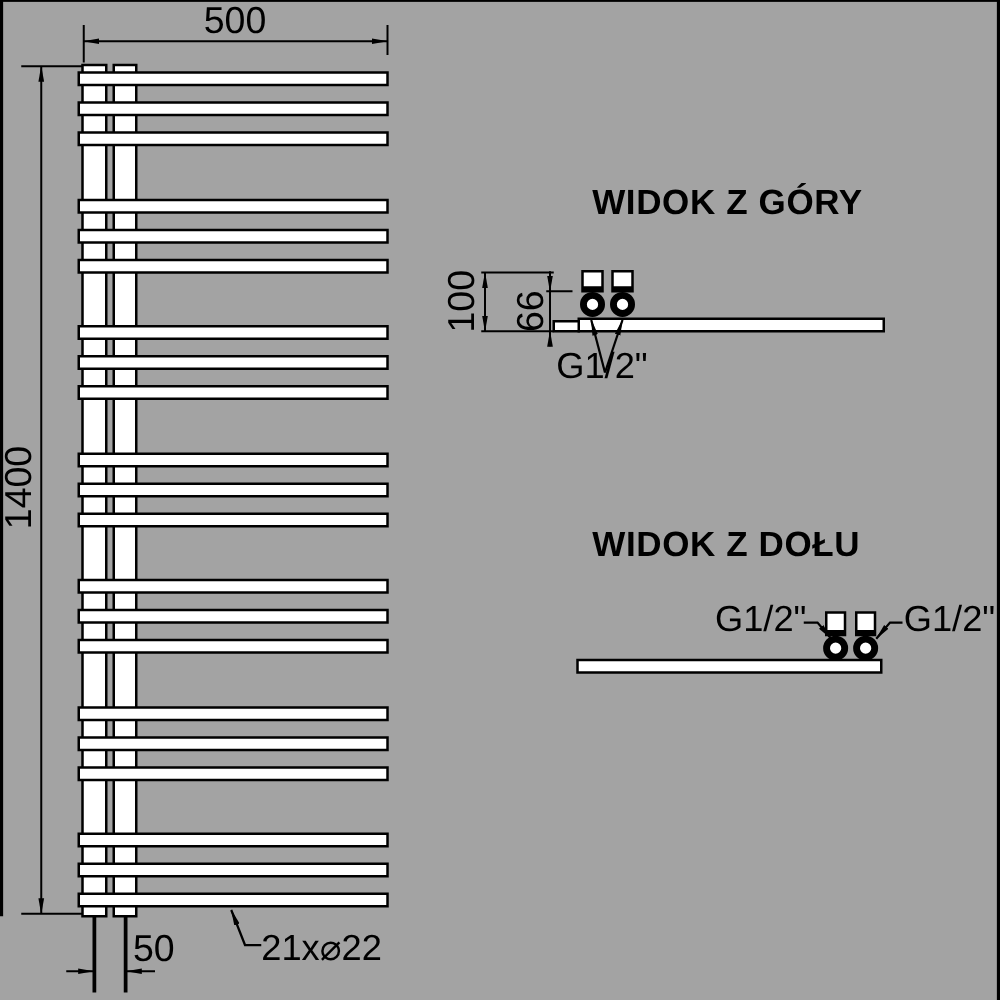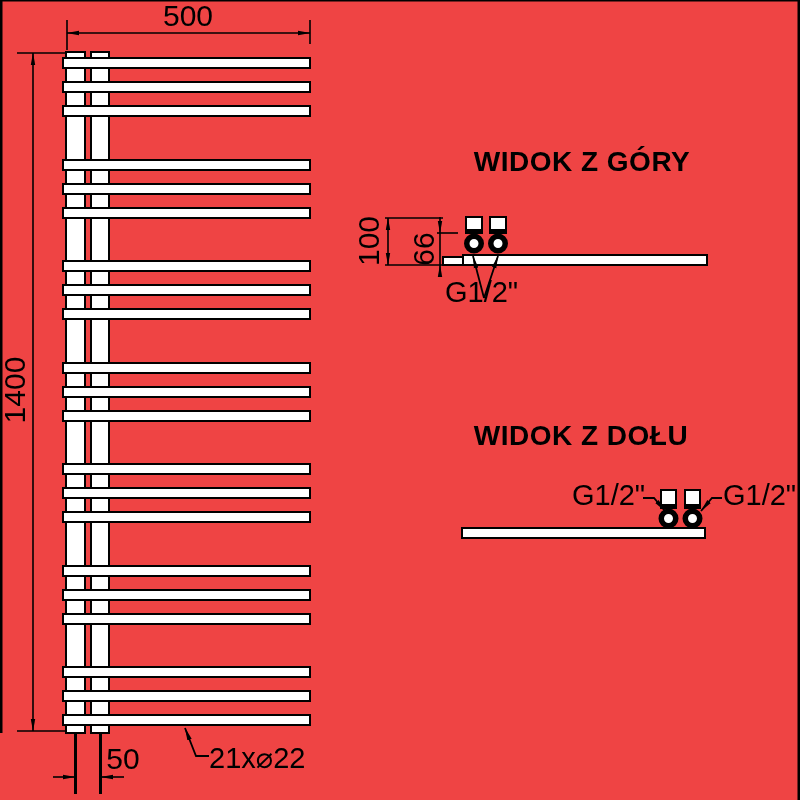--- a/index.html
+++ b/index.html
@@ -1,16 +1,16 @@
 <!DOCTYPE html>
 <html><head>
 <meta charset="utf-8">
 <style>
   html,body{margin:0;padding:0;background:#ffffff;}
-  .page{width:800px;height:800px;position:relative;background:#ef4444;overflow:hidden;}
+  .page{width:800px;height:800px;position:relative;background:#a3a3a3;overflow:hidden;}
   svg{display:block;}
   text{font-family:"Liberation Sans","DejaVu Sans",sans-serif;fill:#000;}
   .dim-text{font-size:30px;}
   .label-text{font-size:29px;}
   .title-text{font-size:28px;font-weight:600;letter-spacing:0.5px;}
   .outline{fill:#ffffff;stroke:#000000;stroke-width:2;}
   .dimline{fill:none;stroke:#000000;stroke-width:1.6;}
   .leader{fill:none;stroke:#000000;stroke-width:1.8;}
   .thick{stroke:#000000;stroke-width:3;}
 </style>

